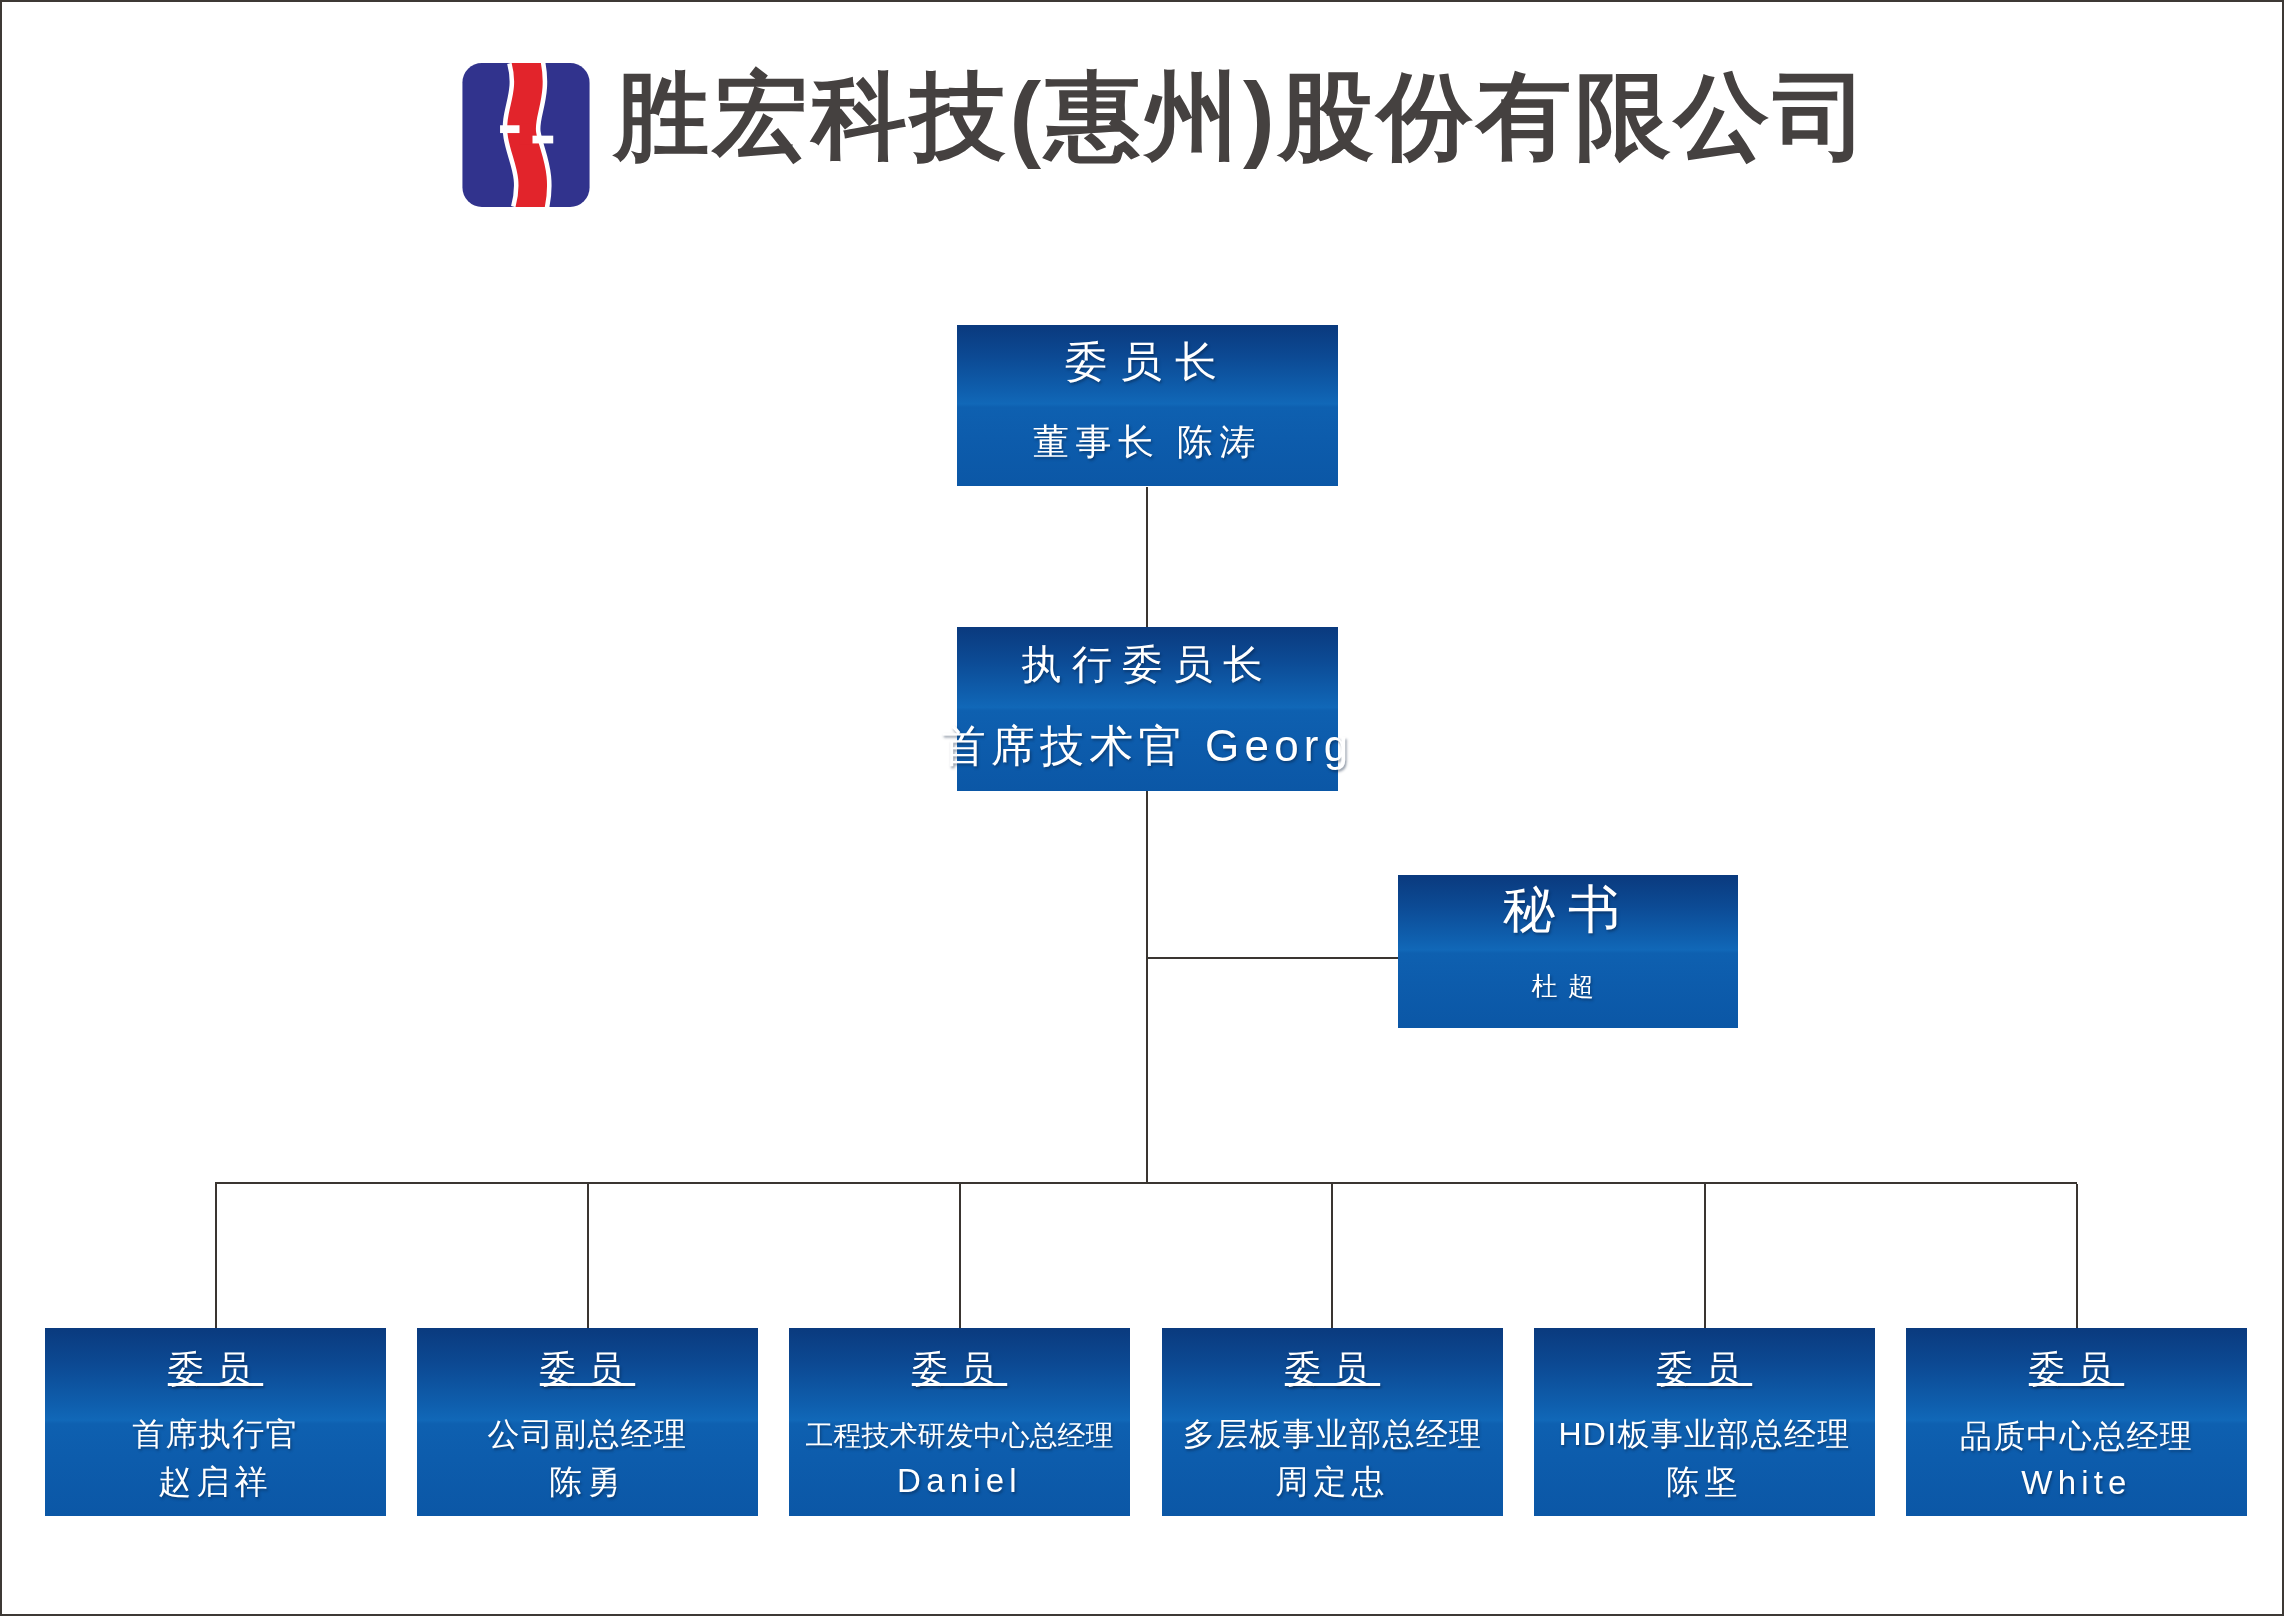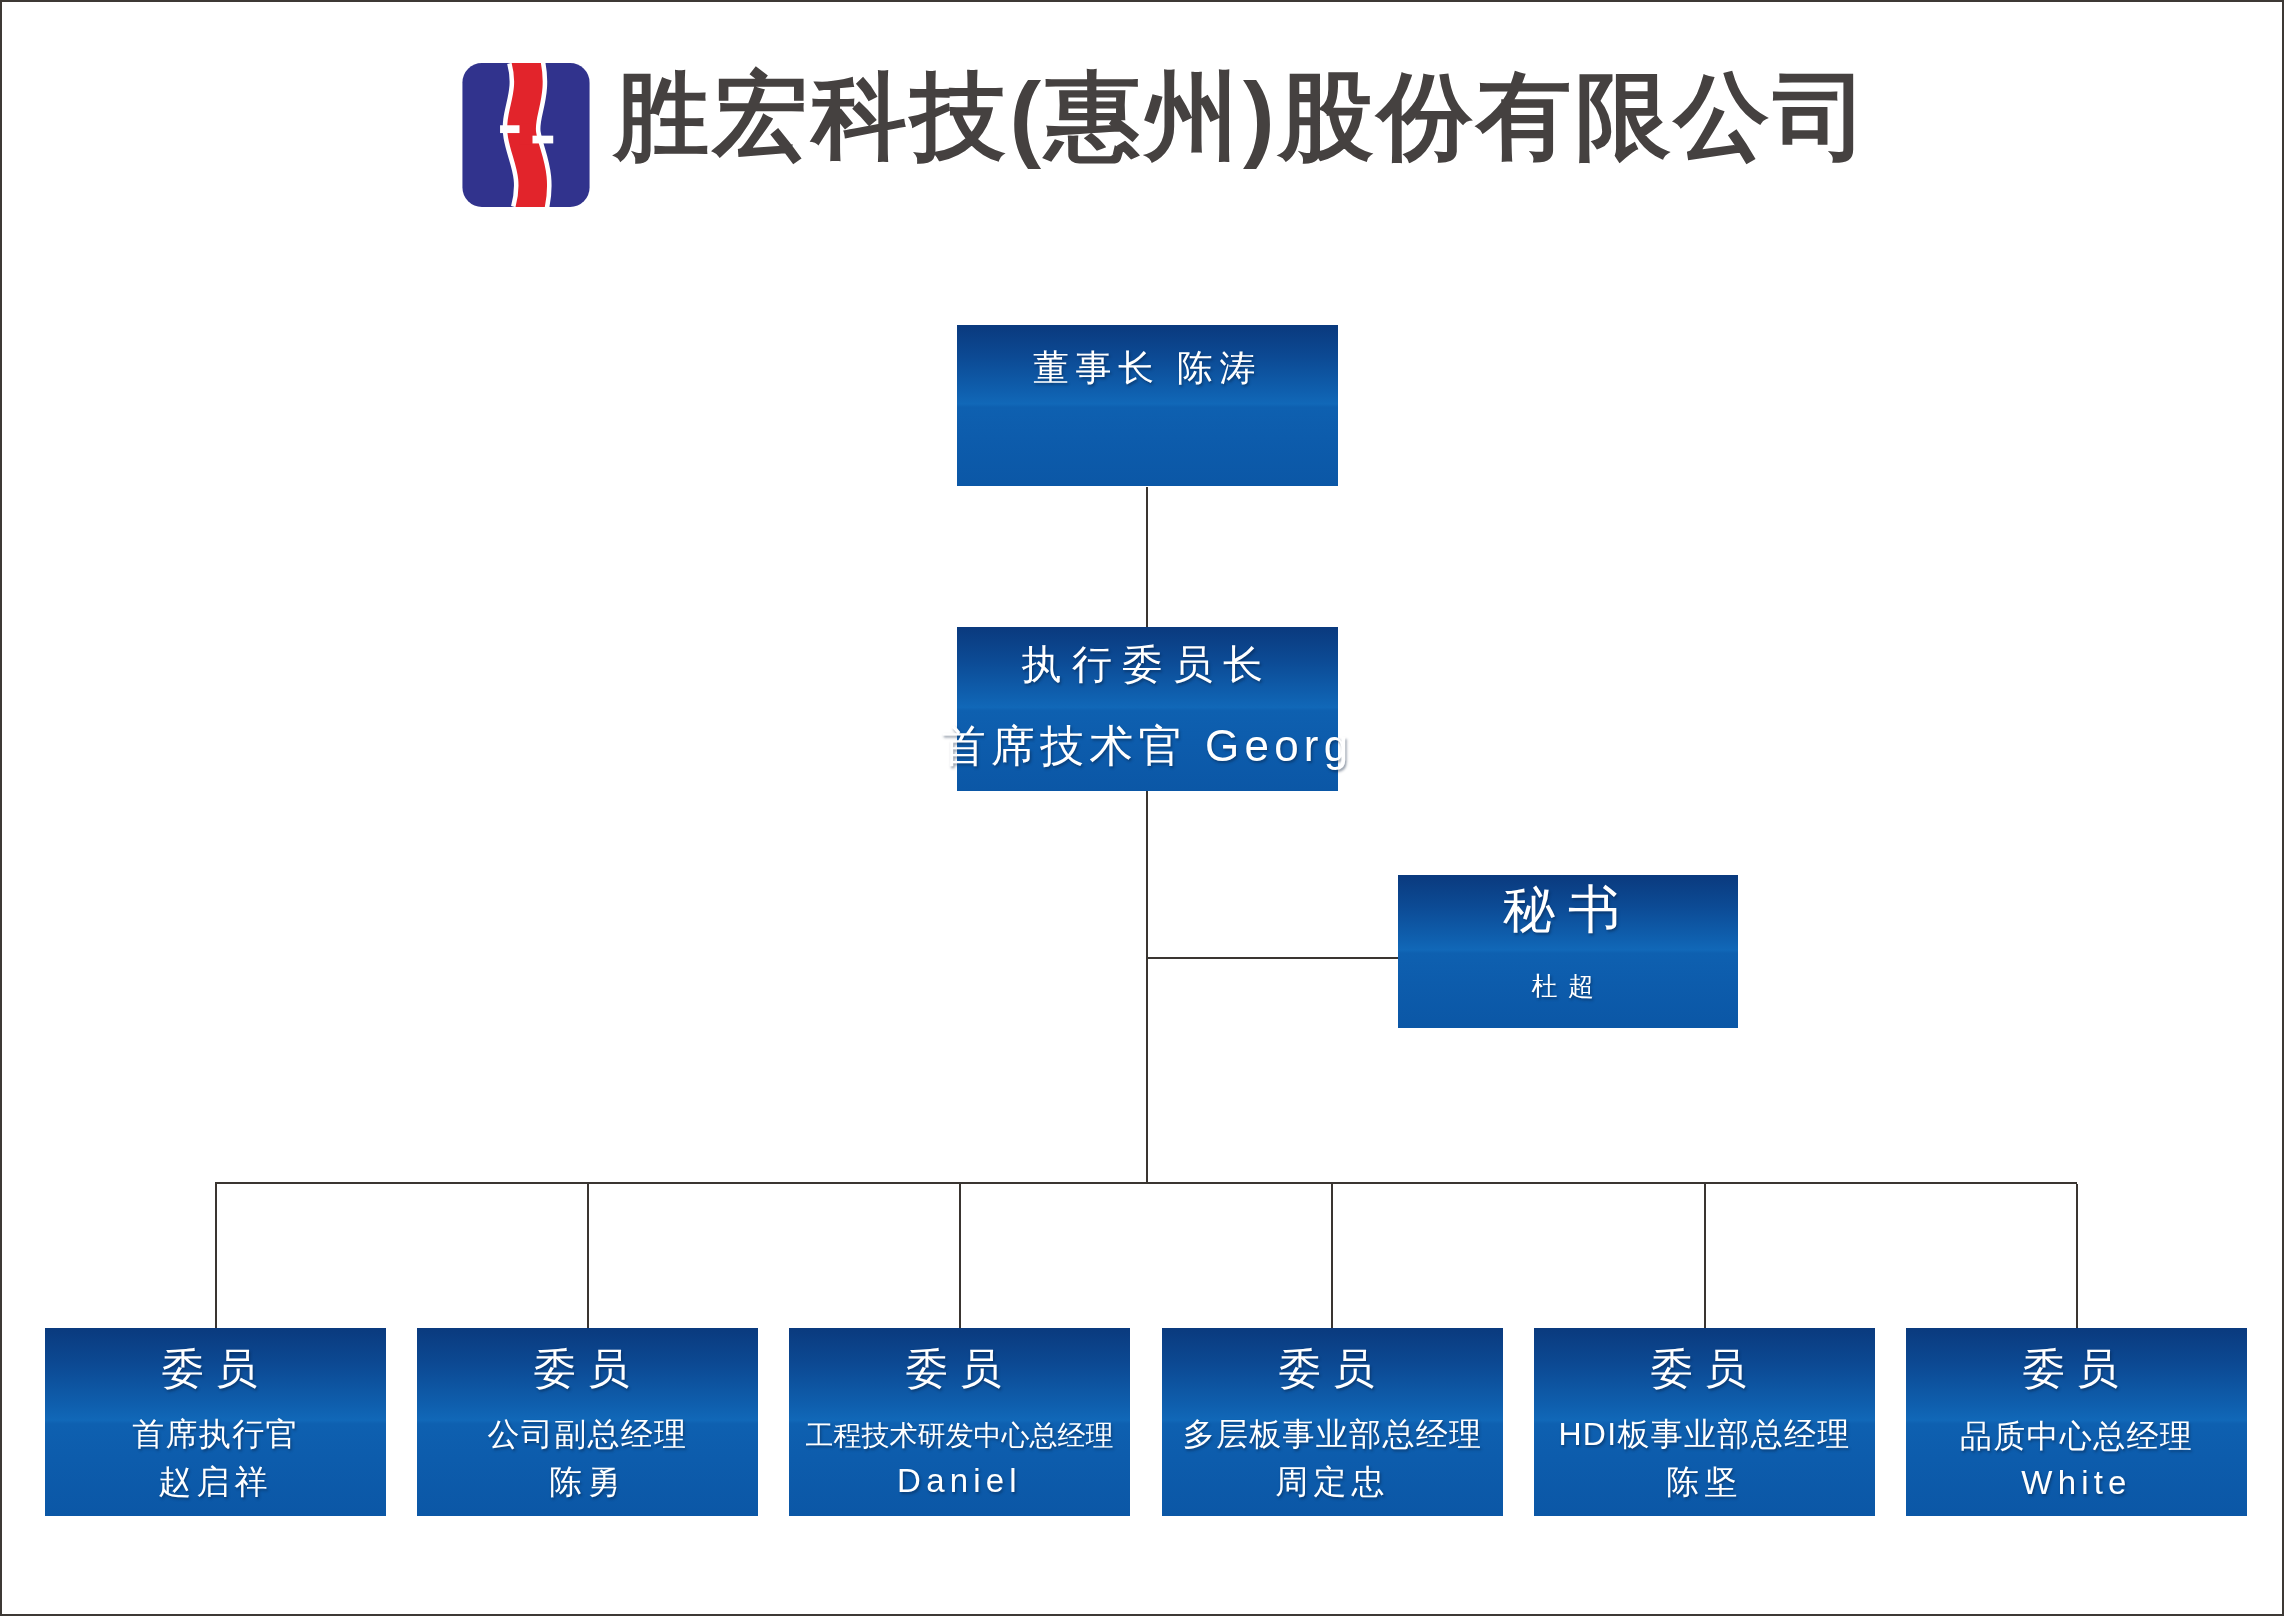--- a/index.html
+++ b/index.html
@@ -64,21 +64,21 @@
   .node-exec .t span{font-size:40px;letter-spacing:10.4px;}
   .node-exec .b span{font-size:44px;letter-spacing:5.2px;}
 
   .node-sec{left:1396px;top:873px;width:340px;height:153px;}
   .node-sec .t span{font-size:52px;letter-spacing:13px;}
   .node-sec .b span{font-size:26px;letter-spacing:10.4px;}
 
   .member{top:1326px;width:341px;height:188px;}
   .member .t{height:44%;}
   .member .b{height:56%;flex-direction:column;justify-content:space-evenly;padding-bottom:9px;box-sizing:border-box;}
-  .member .t span{font-size:42px;letter-spacing:11.7px;}
+  .member .t span{font-size:36px;letter-spacing:11.7px;text-decoration:underline;}
   .member .role{font-size:32px;letter-spacing:1.3px;}
   .member .name{font-size:33px;letter-spacing:5.2px;}
   #members .member:nth-child(3) .role{font-size:28px;letter-spacing:0;}
   .m1{left:43px;} .m2{left:415px;} .m3{left:787px;}
   .m4{left:1160px;} .m5{left:1532px;} .m6{left:1904px;}
 </style>
 </head>
 <body>
 
 <div class="canvas">
@@ -100,20 +100,23 @@
   <div class="line h-sec"></div>
   <div class="line h-dist"></div>
   <div class="line drop drop1"></div>
   <div class="line drop drop2"></div>
   <div class="line drop drop3"></div>
   <div class="line drop drop4"></div>
   <div class="line drop drop5"></div>
   <div class="line drop drop6"></div>
 
   <div class="node node-chairman">
+    <div class="t">
+        <span>委员长</span>
+      </div>
     <div class="b">
         <span>董事长 陈涛</span>
       </div>
   </div>
 
   <div class="node node-exec">
     <div class="t">
         <span>执行委员长</span>
       </div>
     <div class="b">

